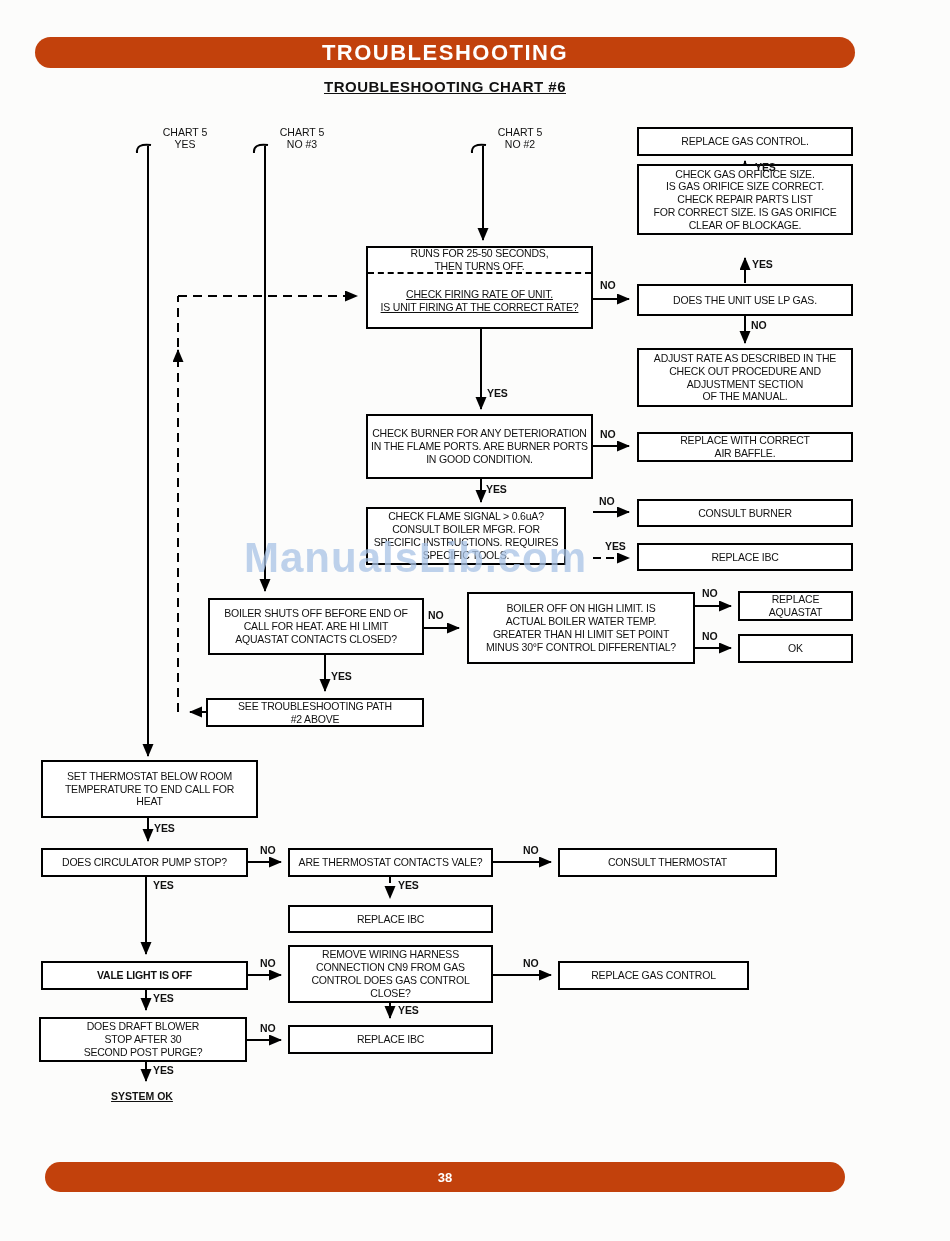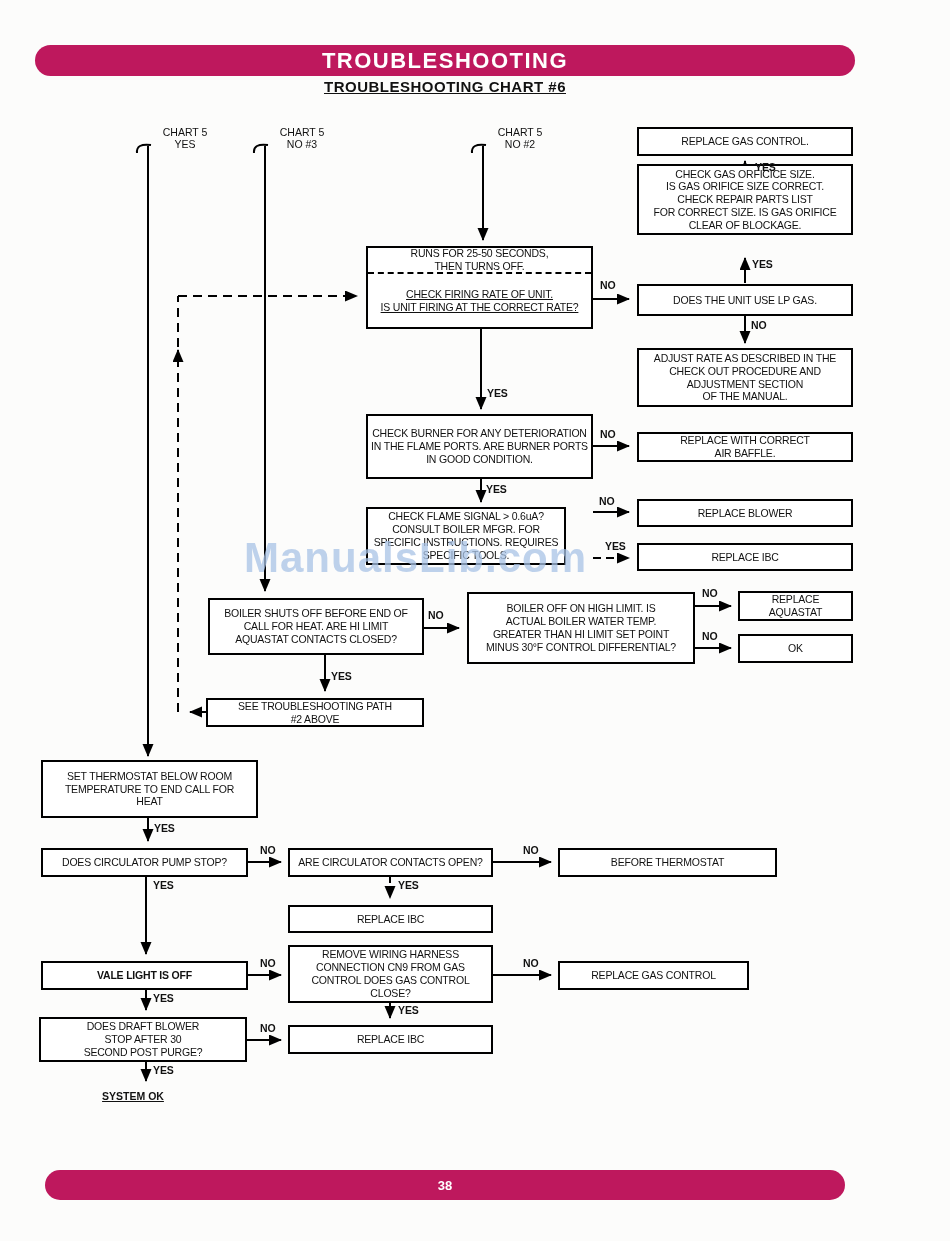--- a/index.html
+++ b/index.html
@@ -2,21 +2,21 @@
 <html><head>
 <meta charset="utf-8">
 <style>
   html,body{margin:0;padding:0;background:#e8e8e8;}
   #page{
     position:relative;width:950px;height:1241px;margin:0 auto;
     background:#fcfcfb;overflow:hidden;
     font-family:"Liberation Sans","DejaVu Sans",sans-serif;color:#111;
   }
   
-  .bar{position:absolute;background:#be185d;border-radius:16px;display:flex;align-items:center;justify-content:center;margin-top:8px;}
+  .bar{position:absolute;background:#c2410c;border-radius:16px;display:flex;align-items:center;justify-content:center;}
   #header-bar{left:35px;top:37px;width:820px;height:31px;}
   #header-bar span{color:#fff;font-size:22px;font-weight:bold;letter-spacing:1.5px;}
   #footer-bar{left:45px;top:1162px;width:800px;height:30px;border-radius:15px;}
   #footer-bar span{color:#fff;font-size:13px;font-weight:bold;}
   #subtitle{position:absolute;left:0;top:78px;width:890px;text-align:center;}
   #subtitle span{font-size:15px;font-weight:bold;text-decoration:underline;letter-spacing:.5px;}
   
   #connectors{position:absolute;left:0;top:0;z-index:1;}
   
   .node{
@@ -28,21 +28,21 @@
   .bold{font-weight:bold;}
   
   #runs-box{flex-direction:column;justify-content:flex-start;padding:0;}
   #runs-box .sect{width:100%;display:flex;align-items:center;justify-content:center;box-sizing:border-box;}
   #runs-box .top{height:26px;border-bottom:2px dashed #000;}
   #runs-box .bot{flex:1;text-decoration:underline;}
   
   .el{position:absolute;z-index:3;font-size:10.5px;font-weight:bold;letter-spacing:-0.1px;}
   .chart-ref{position:absolute;z-index:3;font-size:10.5px;text-align:center;width:54px;}
   .chart-ref span{white-space:pre-line;}
-  #system-ok{position:absolute;z-index:3;left:91px;top:1090px;width:84px;text-align:center;
+  #system-ok{position:absolute;z-index:3;left:100px;top:1090px;width:84px;text-align:center;
     font-size:10.5px;font-weight:bold;text-decoration:underline;}
   
   #watermark{
     position:absolute;z-index:4;left:244px;top:534px;
     font-size:42px;font-weight:bold;color:#a9c3e6;opacity:.75;letter-spacing:1px;
     pointer-events:none;
   }
 </style>
 </head>
 <body>
@@ -153,21 +153,21 @@
 IN THE FLAME PORTS. ARE BURNER PORTS
 IN GOOD CONDITION.</span>
     </div>
   <div class="node" style="left:366px;top:507px;width:200px;height:58px">
       <span>CHECK FLAME SIGNAL &gt; 0.6uA?
 CONSULT BOILER MFGR. FOR
 SPECIFIC INSTRUCTIONS. REQUIRES
 SPECIFIC TOOLS.</span>
     </div>
   <div class="node" style="left:637px;top:499px;width:216px;height:28px">
-      <span>REPLACE BLOWER</span>
+      <span>CONSULT BURNER</span>
     </div>
   <div class="node" style="left:637px;top:543px;width:216px;height:28px">
       <span>REPLACE IBC</span>
     </div>
 
   <div class="node" style="left:208px;top:598px;width:216px;height:57px">
       <span>BOILER SHUTS OFF BEFORE END OF
 CALL FOR HEAT. ARE HI LIMIT
 AQUASTAT CONTACTS CLOSED?</span>
     </div>
@@ -191,24 +191,24 @@
 
   <div class="node" style="left:41px;top:760px;width:217px;height:58px">
       <span>SET THERMOSTAT BELOW ROOM
 TEMPERATURE TO END CALL FOR
 HEAT</span>
     </div>
   <div class="node" style="left:41px;top:848px;width:207px;height:29px">
       <span>DOES CIRCULATOR PUMP STOP?</span>
     </div>
   <div class="node" style="left:288px;top:848px;width:205px;height:29px">
-      <span>ARE CIRCULATOR CONTACTS OPEN?</span>
+      <span>ARE THERMOSTAT CONTACTS VALE?</span>
     </div>
   <div class="node" style="left:558px;top:848px;width:219px;height:29px">
-      <span>BEFORE THERMOSTAT</span>
+      <span>CONSULT THERMOSTAT</span>
     </div>
   <div class="node" style="left:288px;top:905px;width:205px;height:28px">
       <span>REPLACE IBC</span>
     </div>
 
   <div class="node bold" style="left:41px;top:961px;width:207px;height:29px">
       <span>VALE LIGHT IS OFF</span>
     </div>
   <div class="node" style="left:288px;top:945px;width:205px;height:58px">
       <span>REMOVE WIRING HARNESS

